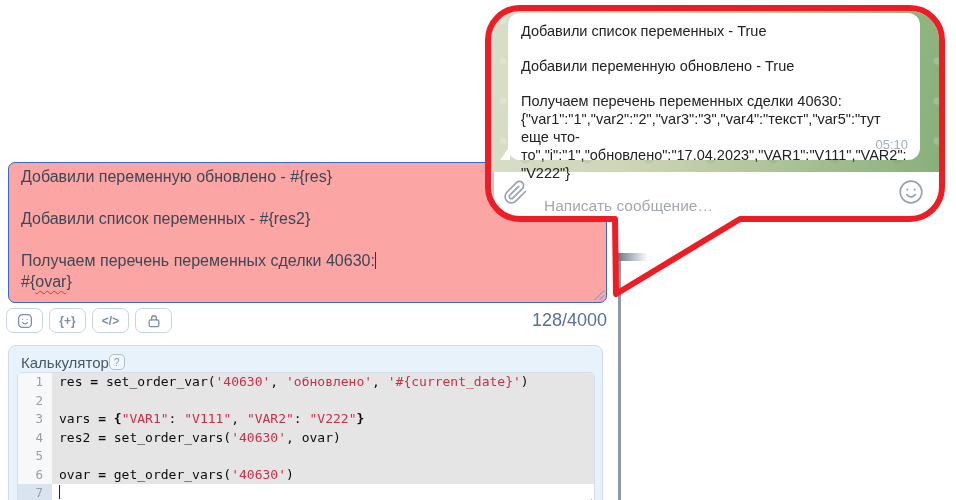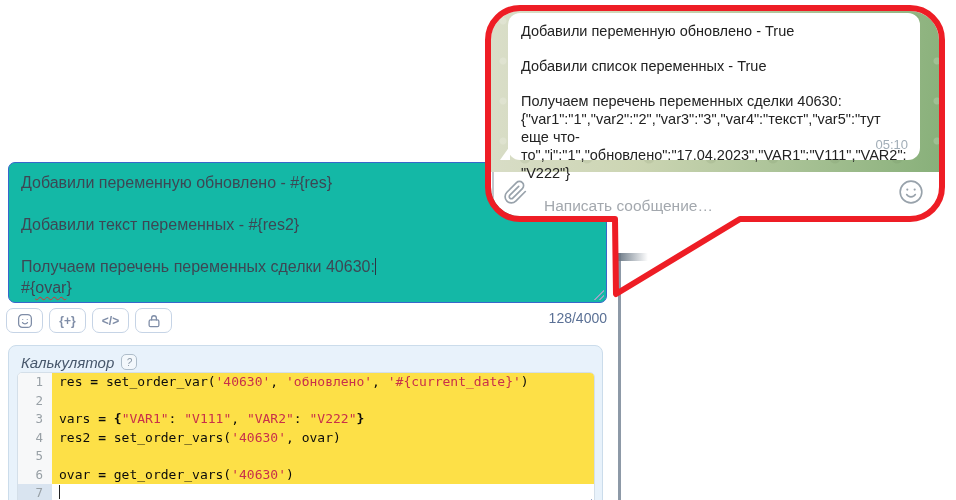--- a/index.html
+++ b/index.html
@@ -1,56 +1,56 @@
 <!DOCTYPE html>
 <html><head>
 <meta charset="utf-8">
 <style>
   * { margin:0; padding:0; box-sizing:border-box; }
   html,body { width:956px; height:500px; background:#fff; overflow:hidden;
     font-family:"Liberation Sans", sans-serif; position:relative; }
 
   
   .msg-box { position:absolute; left:8px; top:162px; width:599px; height:141px;
-    background:#14b8a6; border:1px solid #3867cb; border-radius:7px;
-    padding:9px 12px; color:#3d4754; font-size:16px; line-height:21px; z-index:1; }
+    background:#fca5a5; border:1px solid #3867cb; border-radius:7px;
+    padding:3px 12px; color:#3d4754; font-size:16px; line-height:21px; z-index:1; }
   .msg-box p { margin:0 0 21px 0; }
   .msg-box p:last-child { margin:0; }
   .caret-i { display:inline-block; width:1px; height:17px; background:#2b3442;
     vertical-align:-3px; }
   .squiggle { text-decoration:underline; text-decoration-style:wavy;
     text-decoration-color:#e03131; text-decoration-thickness:1px; text-underline-offset:3px; }
   .grip { position:absolute; right:2px; bottom:2px; width:11px; height:11px;
     background:repeating-linear-gradient(-45deg, transparent 0 2.5px, #97a5c6 2.5px 3.8px);
     clip-path:polygon(100% 0,100% 100%,0 100%); }
 
   .toolbar { position:absolute; left:6px; top:308px; display:flex; gap:6px; z-index:1; }
   .tb-btn { width:37px; height:25px; border:1px solid #c6d4e6; border-radius:7px;
     background:#fff; color:#7f8da7; display:flex; align-items:center; justify-content:center;
     font-size:12px; font-weight:bold; cursor:pointer; }
   .tb-btn svg { display:block; }
-  .counter { position:absolute; top:310px; right:349px; color:#5a7095; font-size:14px; z-index:1; }
+  .counter { position:absolute; top:310px; right:349px; color:#5a7095; font-size:18px; z-index:1; }
 
   
   .calc { position:absolute; left:8px; top:345px; width:595px; height:170px;
     background:#e8f2fb; border:1px solid #cbdceb; border-radius:8px; z-index:1; }
-  .calc-head { display:flex; align-items:center; gap:7px; padding:6px 0 0 12px; height:26px;font-style:italic; }
+  .calc-head { display:flex; align-items:center; padding:6px 0 0 12px; height:26px; }
   .calc-label { color:#47576b; font-size:15px; }
   .help-badge { width:16px; height:16px; border:1px solid #aebdca; border-radius:5px;
     color:#8c9aa8; font-size:10px; display:inline-flex; align-items:center;
     justify-content:center; background:#f3f8fc; }
   .editor { position:absolute; left:8px; top:26px; width:578px; height:140px;
     background:#fff; border:1px solid #d4dfe9; border-radius:5px; overflow:hidden;
     font-family:"DejaVu Sans Mono", monospace; font-size:13px; line-height:18.5px; }
   .row { display:flex; height:18.5px; }
   .gut { width:34px; flex:0 0 34px; text-align:right; padding-right:9px;
     color:#98a0a6; background:#f7f8f9; font-size:12.5px; }
   .gut.cur { background:#d9e4f0; }
   .code { flex:1; padding-left:7px; white-space:pre; color:#0b0b0b; }
-  .code.sel { background:#fde047; }
+  .code.sel { background:#e5e5e5; }
   .tk-b { font-weight:bold; }
   .tk-s { color:#c8304a; }
   .caret-c { display:inline-block; width:1px; height:14px; background:#222; vertical-align:-2px; }
 
   
   .divider { position:absolute; left:618px; top:253px; width:3px; height:247px;
     background:#8d99a7; z-index:2; }
   .divider-handle { position:absolute; left:618px; top:253px; width:30px; height:8px;
     background:linear-gradient(90deg,#6e7b88,rgba(110,123,136,0)); z-index:2; }
 
@@ -81,21 +81,21 @@
   .tg-input { height:44px; background:#fff; display:flex; align-items:center;
     padding:0 15px 0 12px; gap:16px; }
   .tg-placeholder { color:#a3a8ae; font-size:15.5px;margin-top:24px; }
   .tg-smile { margin-left:auto; }
 </style>
 </head>
 <body>
 
 <div class="msg-box">
   <p>Добавили переменную обновлено - #{res}</p>
-  <p>Добавили текст переменных - #{res2}</p>
+  <p>Добавили список переменных - #{res2}</p>
   <p><span>Получаем перечень переменных сделки 40630:</span><span class="caret-i"></span><br>
     <span>#{</span><span class="squiggle">ovar</span><span>}</span>
   </p>
   <div class="grip"></div>
 </div>
 
 <div class="toolbar">
   <div class="tb-btn">
     <span>
       <svg width="18" height="18" viewBox="0 0 24 24" fill="none" stroke="#7f8da7" stroke-width="1.7" stroke-linecap="round">
@@ -161,22 +161,22 @@
   </div>
 </div>
 
 <div class="divider"></div>
 <div class="divider-handle"></div>
 
 <div class="tg">
   <div class="win-edge"></div>
   <div class="tg-chat">
     <div class="bubble">
+      <p>Добавили список переменных - True</p>
       <p>Добавили переменную обновлено - True</p>
-      <p>Добавили список переменных - True</p>
       <p><span>Получаем перечень переменных сделки 40630:</span><br>
         <span class="json">{"var1":"1","var2":"2","var3":"3","var4":"текст","var5":"тут еще что-то","i":"1","обновлено":"17.04.2023","VAR1":"V111","VAR2":"V222"}</span>
       </p>
       <span class="tg-time">05:10</span>
     </div>
   </div>
   <div class="tg-input">
     <span>
       <svg width="25" height="25" viewBox="0 0 24 24" fill="none" stroke="#98a2ab" stroke-width="1.6" stroke-linecap="round" stroke-linejoin="round">
         <path d="M21.44 11.05l-9.19 9.19a6 6 0 0 1-8.49-8.49l9.19-9.19a4 4 0 1 1 5.66 5.66l-9.2 9.19a2 2 0 0 1-2.83-2.83l8.49-8.48"></path>

